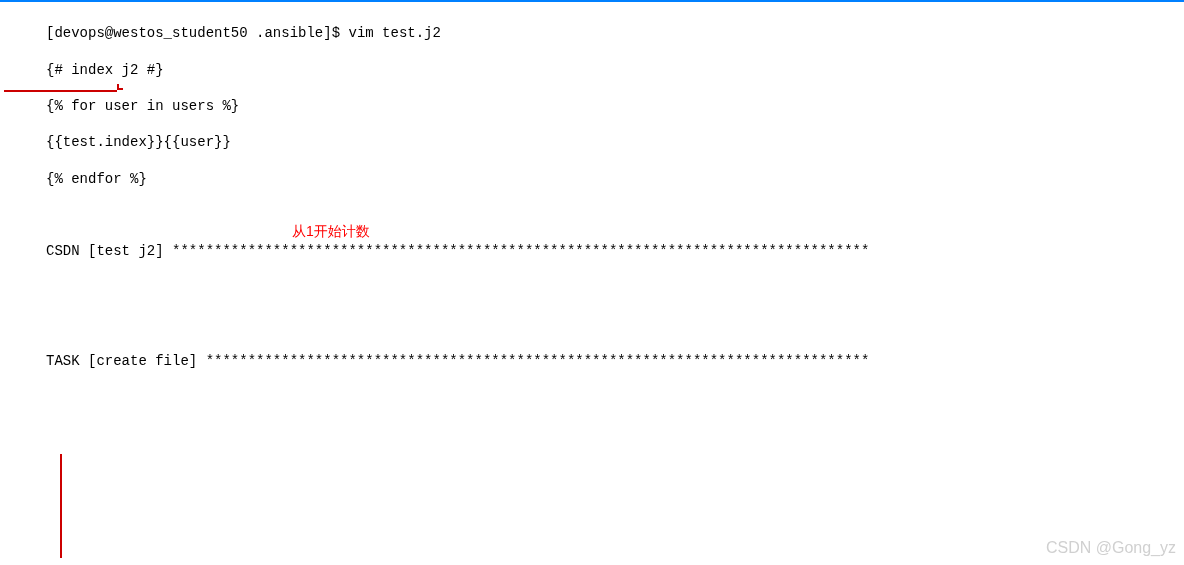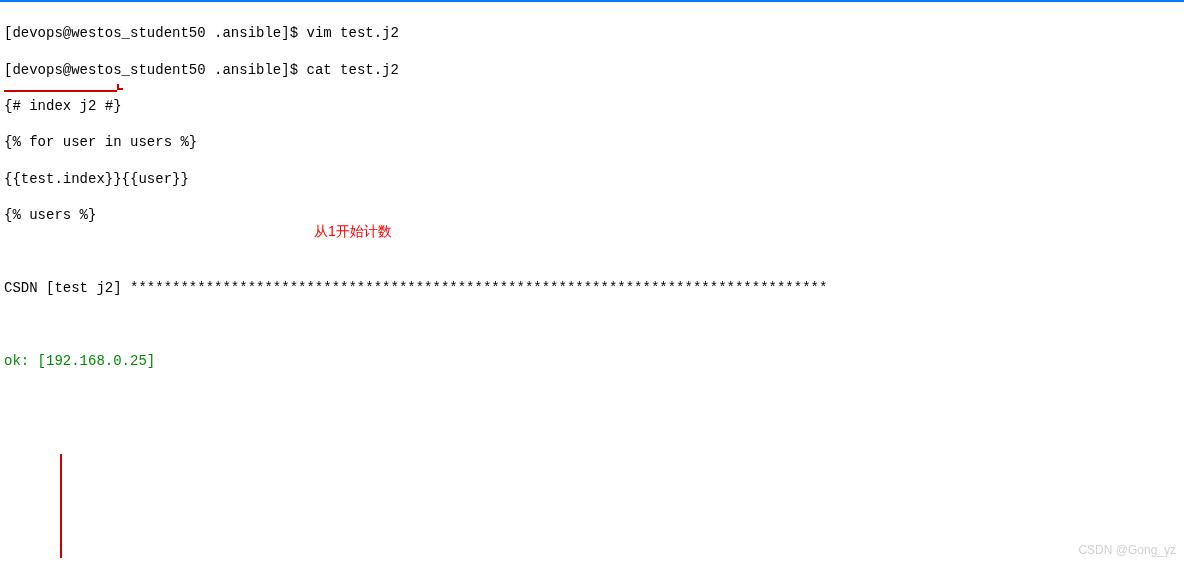--- a/index.html
+++ b/index.html
@@ -18,20 +18,21 @@
       width: 1184px;
       height: 565px;
       overflow: hidden;
       border-top: 2px solid #0080ff;
     }
     .terminal {
       white-space: pre;
     }
     .line {
       display: block;
+      margin-left: 42px;
     }
     .prompt {
       color: #000000;
     }
     .green {
       color: #008800;
     }
     .red-annotation {
       color: #ff0000;
       font-family: "Microsoft YaHei", sans-serif;
@@ -51,39 +52,38 @@
     .red-vline {
       position: absolute;
       width: 2px;
       background: #cc0000;
     }
     .watermark {
       position: absolute;
       bottom: 6px;
       right: 8px;
       color: #d0d0d0;
-      font-size: 12px;
+      font-size: 16px;
       font-family: sans-serif;
     }
   </style>
 </head>
 <body>
 
 <div class="terminal">
 <span class="line"><span class="prompt">[<span>devops@westos_student50</span> <span>.ansible</span>]$ </span><span>vim test.j2</span></span>
-<span class="line"><span class="prompt">[<span>devops@westos_student50</span> <span>.ansible</span>]$ </span><span>cat test.j2</span></span>
 <span class="line">{# index j2 #}</span>
 <span class="line">{% for user in users %}</span>
 <span class="line">{{test.index}}{{user}}</span>
-<span class="line">{% users %}</span>
+<span class="line">{% endfor %}</span>
 <span class="line">&nbsp;</span>
 <span class="line"><span>CSDN [test j2] </span><span>***********************************************************************************</span></span>
 <span class="line">&nbsp;</span>
-<span class="line green">ok: [192.168.0.25]</span>
 <span class="line">&nbsp;</span>
+<span class="line"><span>TASK [create file] </span><span>*******************************************************************************</span></span>
 
 
 
 
 
 
 
 
 
 
@@ -92,17 +92,17 @@
 
 
 
 
 
 </div>
 
 <div class="red-underline" style="left:4px; top:88px; width:113px;"></div>
 <div class="red-hook" style="left:117px; top:82px; height:6px;"></div>
 
-<div class="red-annotation" style="left:314px; top:220px;">从1开始计数</div>
+<div class="red-annotation" style="left:292px; top:220px;">从1开始计数</div>
 
 <div class="red-vline" style="left:60px; top:452px; height:104px;"></div>
 
 <div class="watermark">CSDN @Gong_yz</div>
 
 </body></html>

